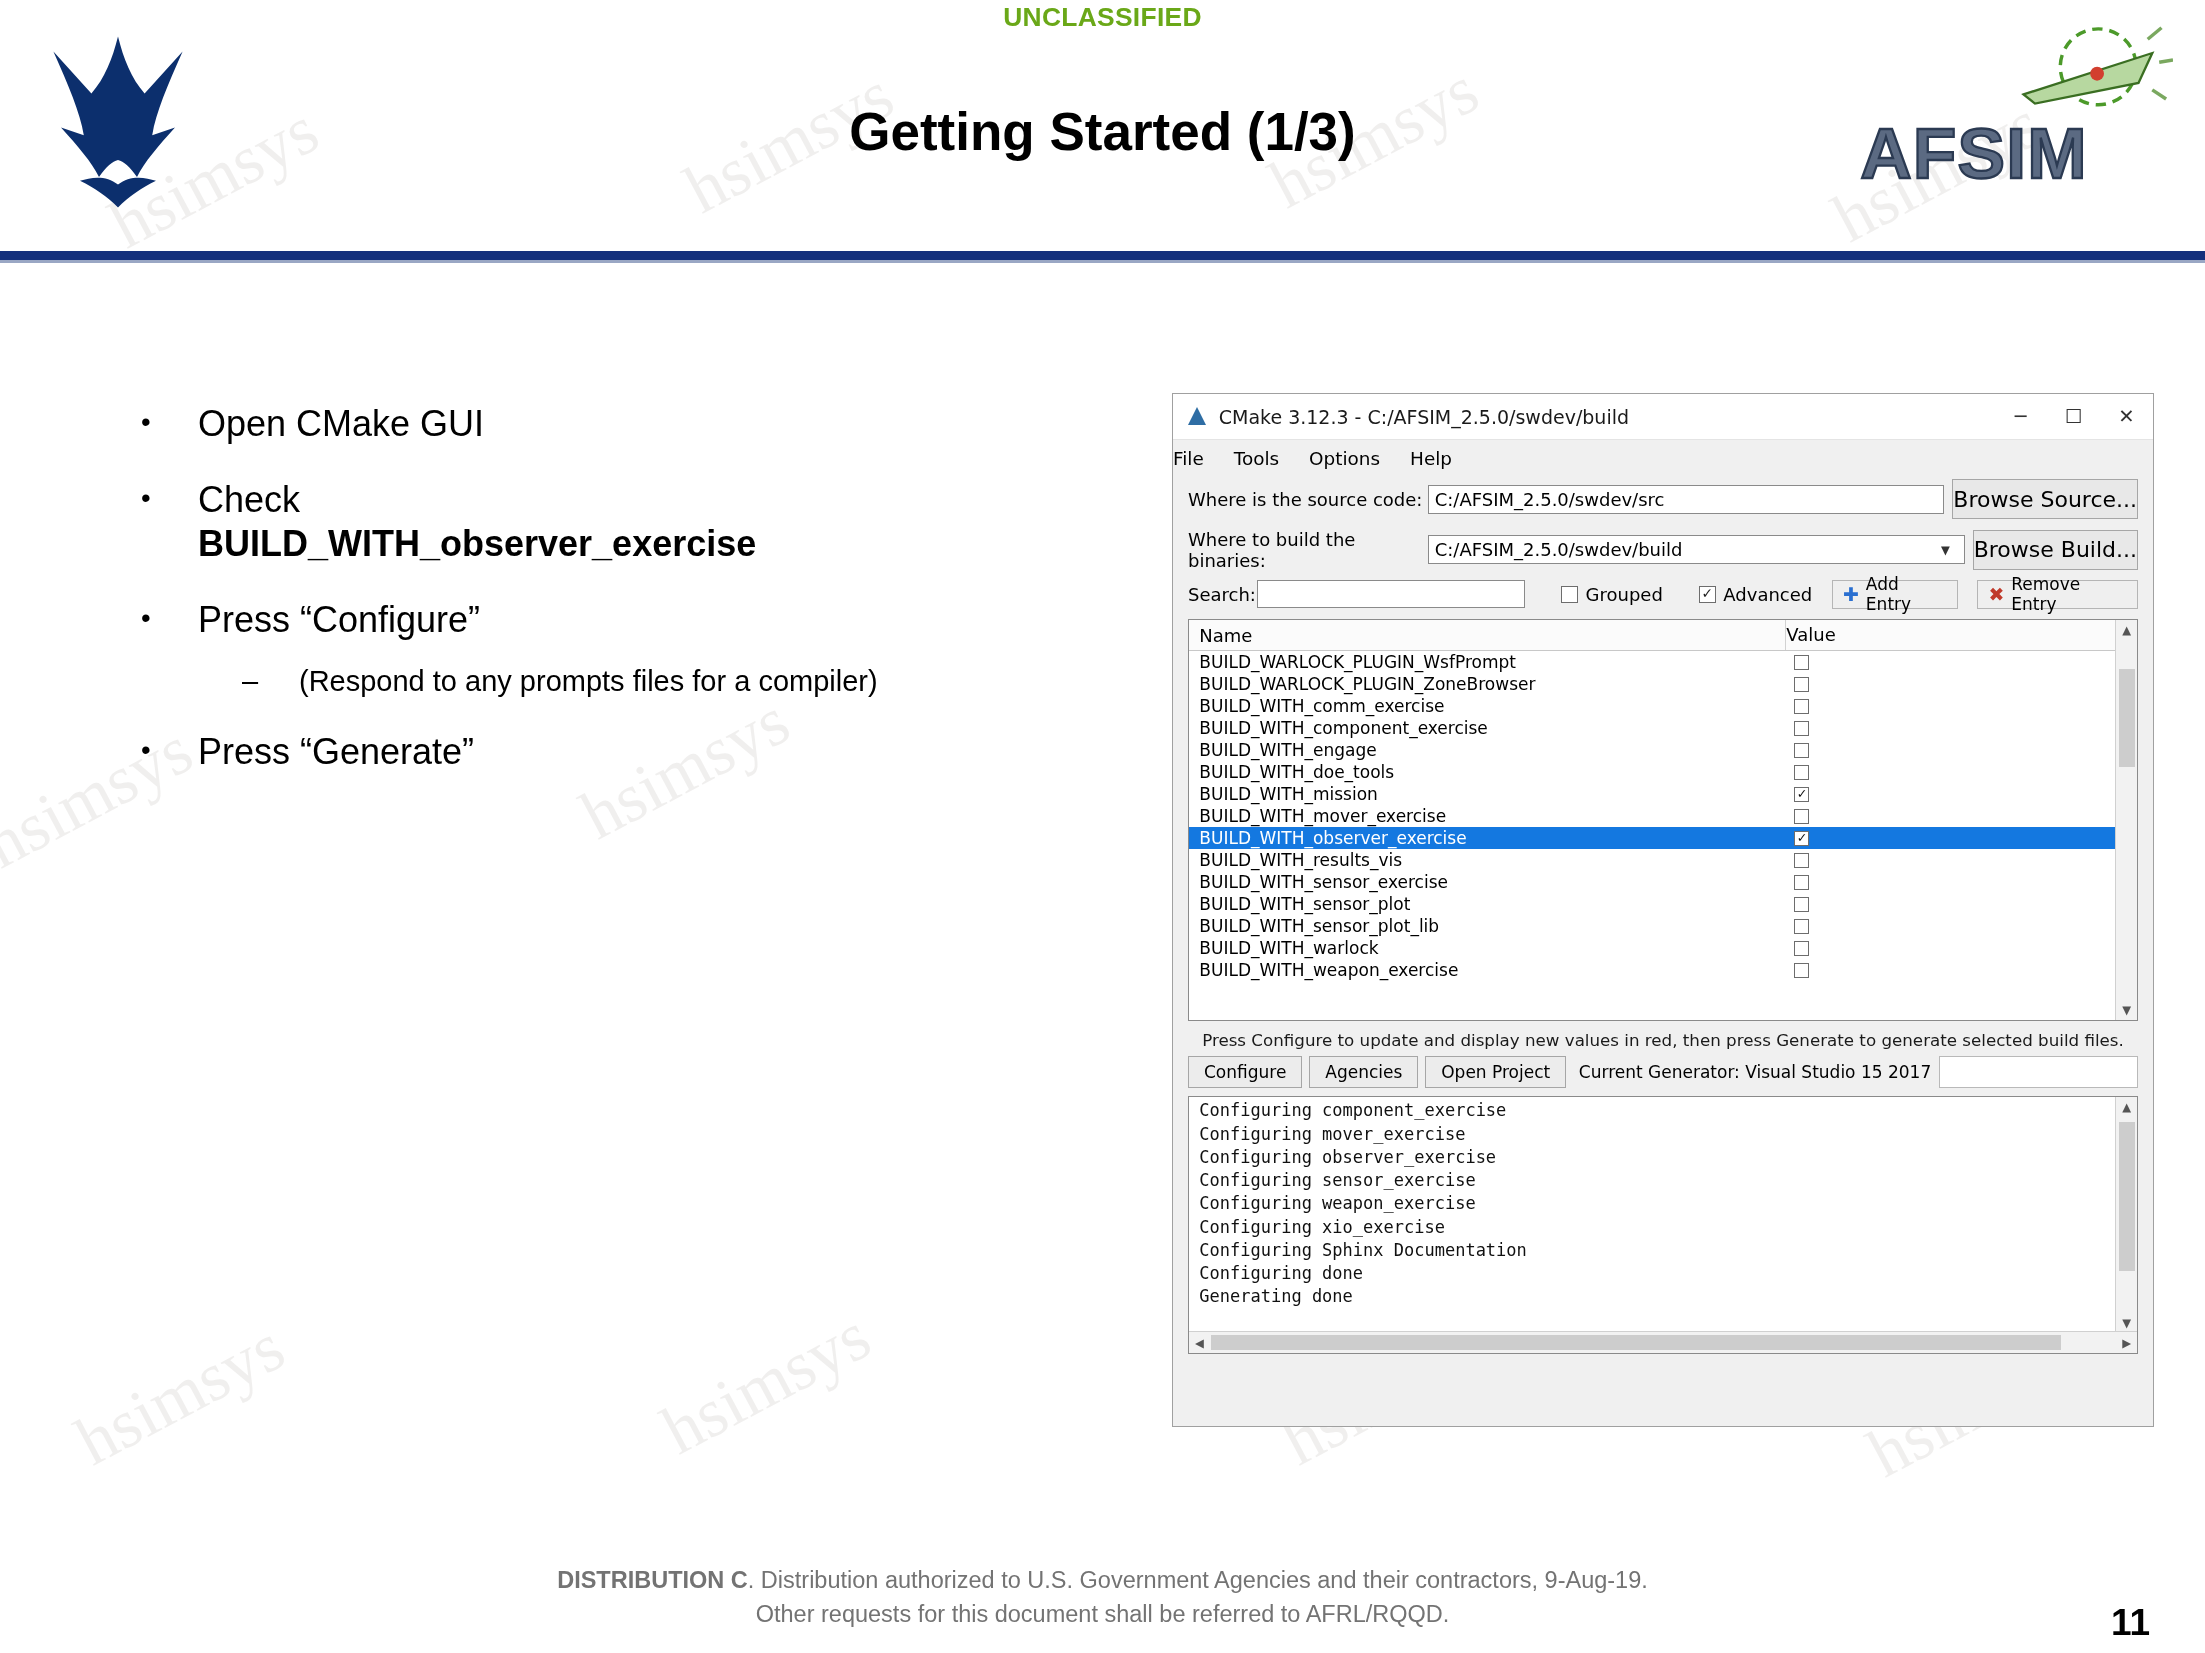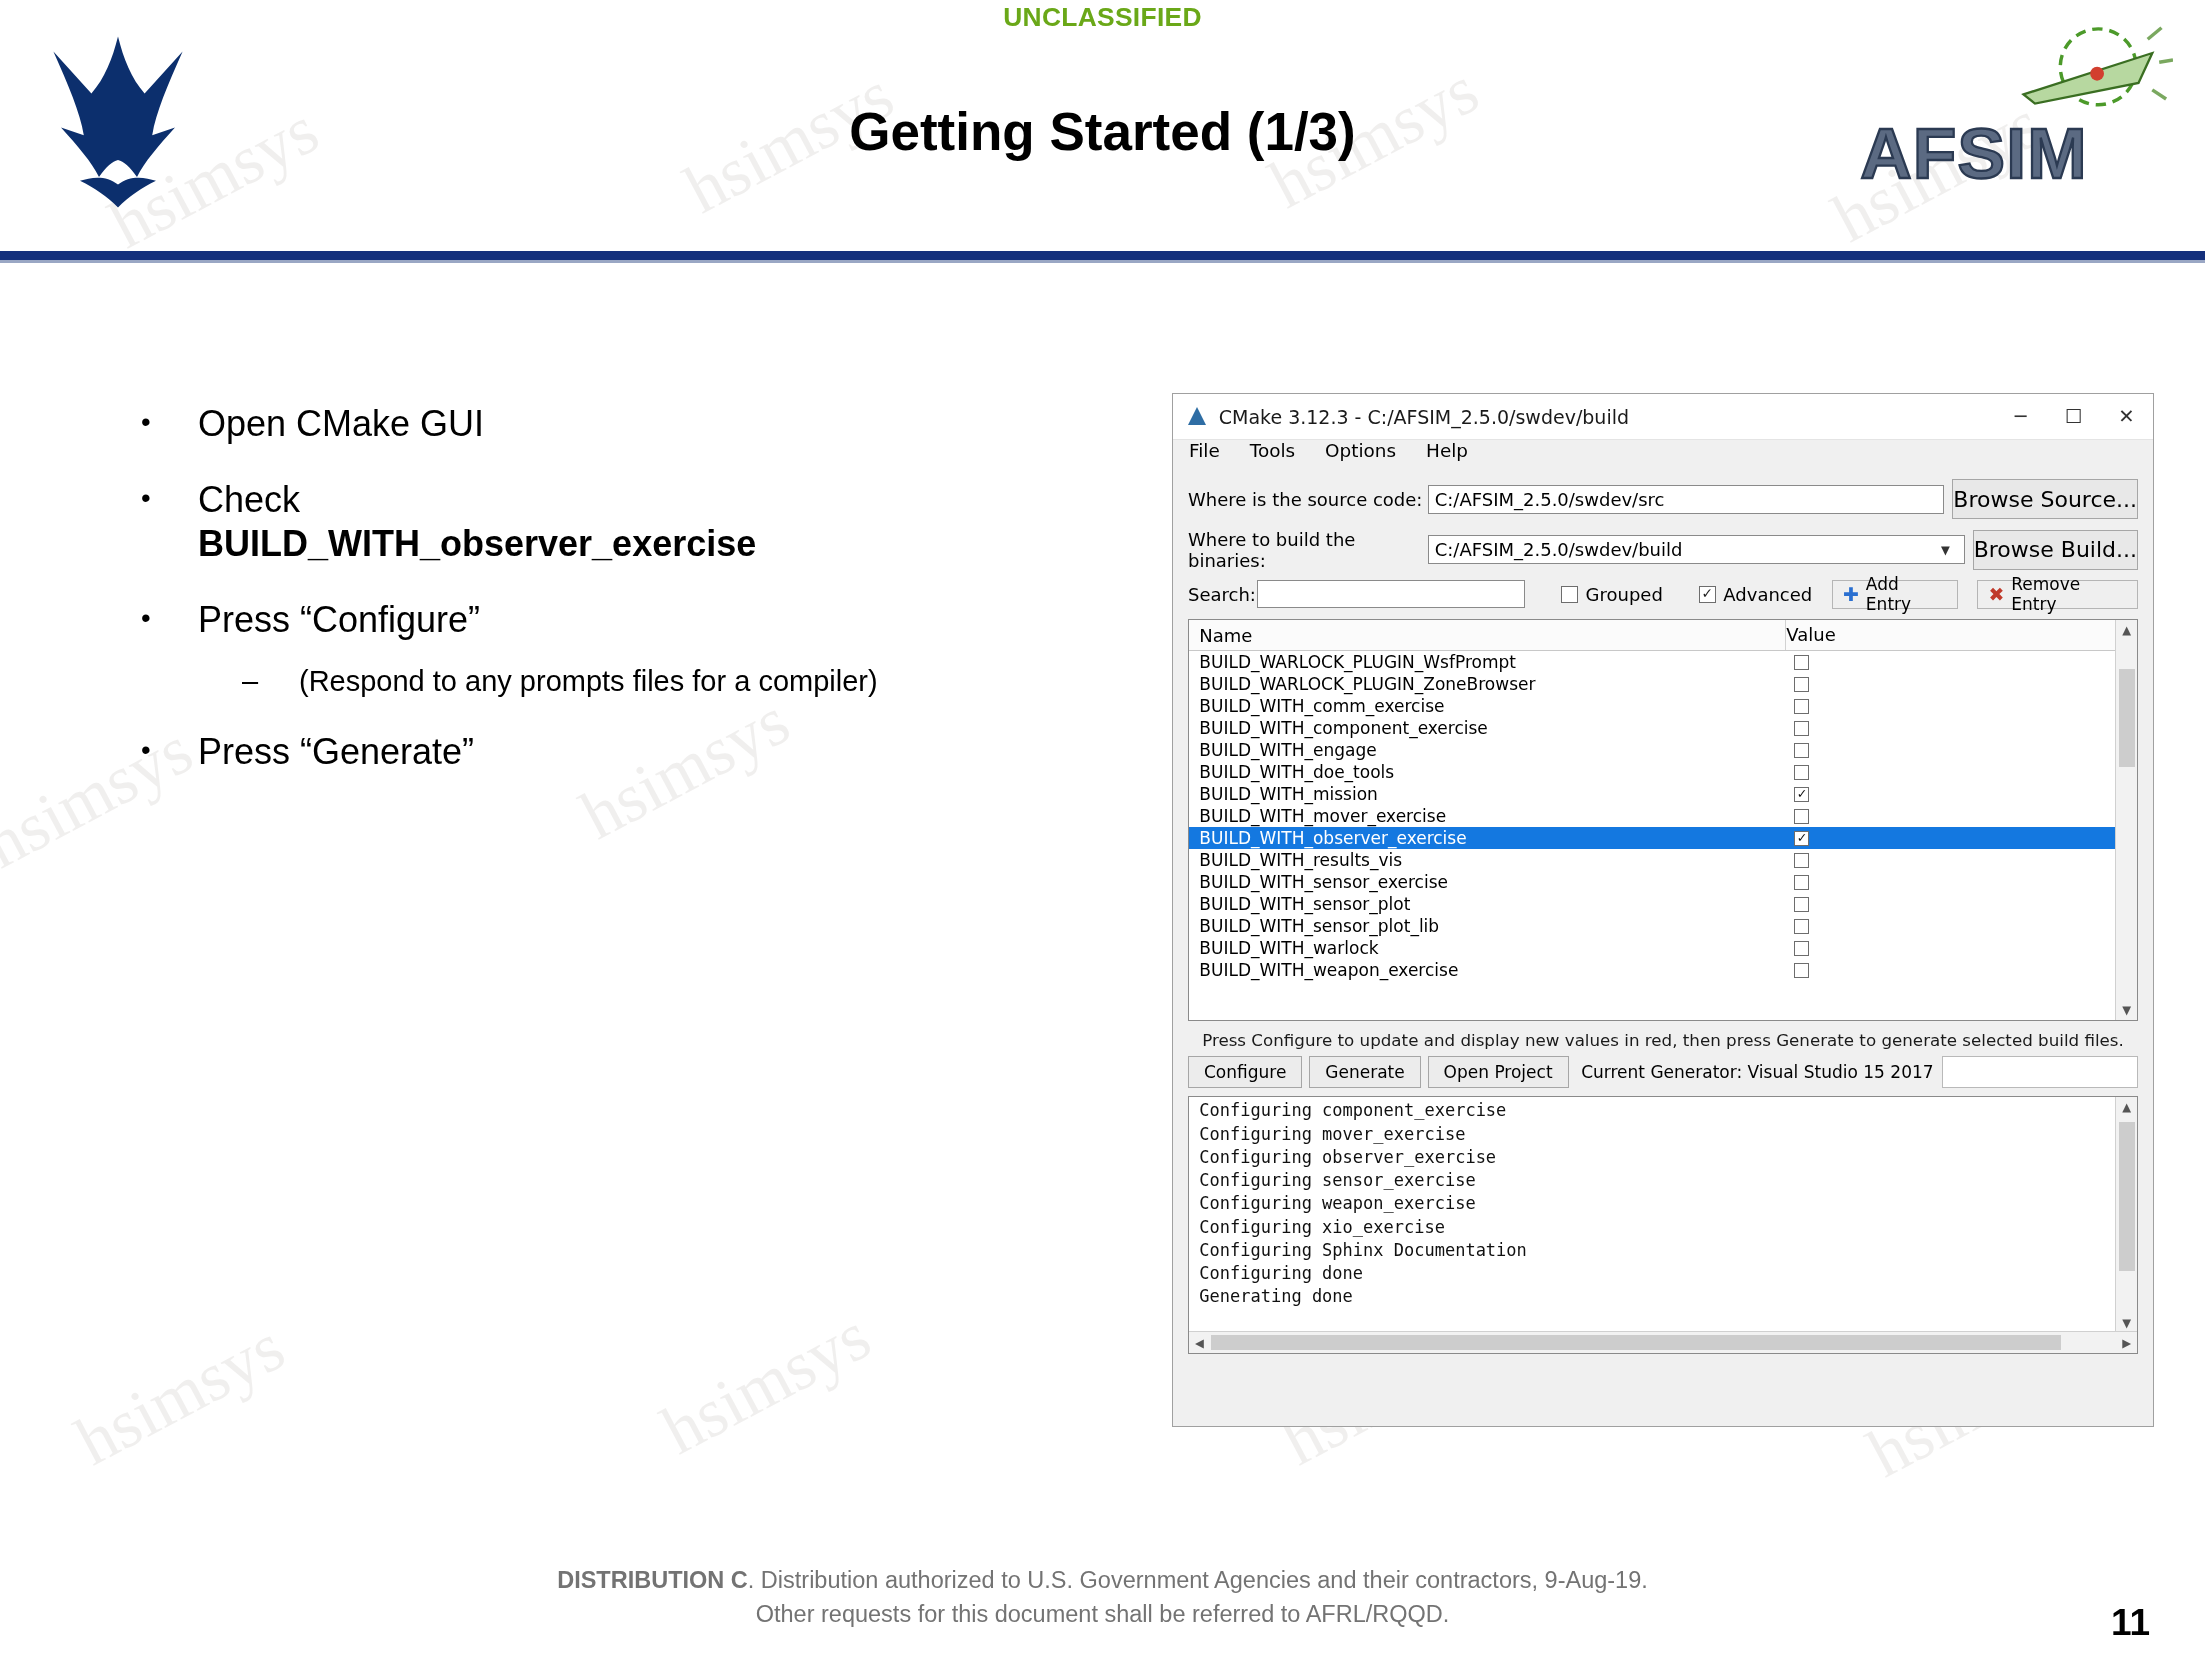--- a/index.html
+++ b/index.html
@@ -175,21 +175,21 @@
     display: flex;
   }
   .cm-winbtn {
     width: 53px; height: 45px;
     display: flex; align-items: center; justify-content: center;
     font-size: 19.5px; color: #333;
   }
   .cm-menubar {
     height: 36px;
     display: flex;
-    padding-left: 16px;
+    align-items: center;
     font-size: 18.4px;
     color: #000;
     background: #f0f0f0;
   }
   .cm-menu-item { margin-right: 30px; }
 
   .cm-body {
     padding: 3.4px 15px 0 15px;
   }
   .cm-row {
@@ -665,21 +665,21 @@
         <div class="arrow">▲</div>
         <div class="thumb"></div>
         <div class="arrow bottom">▼</div>
       </div>
     </div>
 
     <div class="cm-hint">Press Configure to update and display new values in red, then press Generate to generate selected build files.</div>
 
     <div class="cm-actions">
       <div class="cm-action-btn">Configure</div>
-      <div class="cm-action-btn">Generate</div>
+      <div class="cm-action-btn">Agencies</div>
       <div class="cm-action-btn">Open Project</div>
       <div class="cm-gen-text">Current Generator: Visual Studio 15 2017</div>
       <div class="cm-gen-blank"></div>
     </div>
 
     <div class="cm-console">
       <div class="cm-console-text">Configuring component_exercise
 Configuring mover_exercise
 Configuring observer_exercise
 Configuring sensor_exercise

